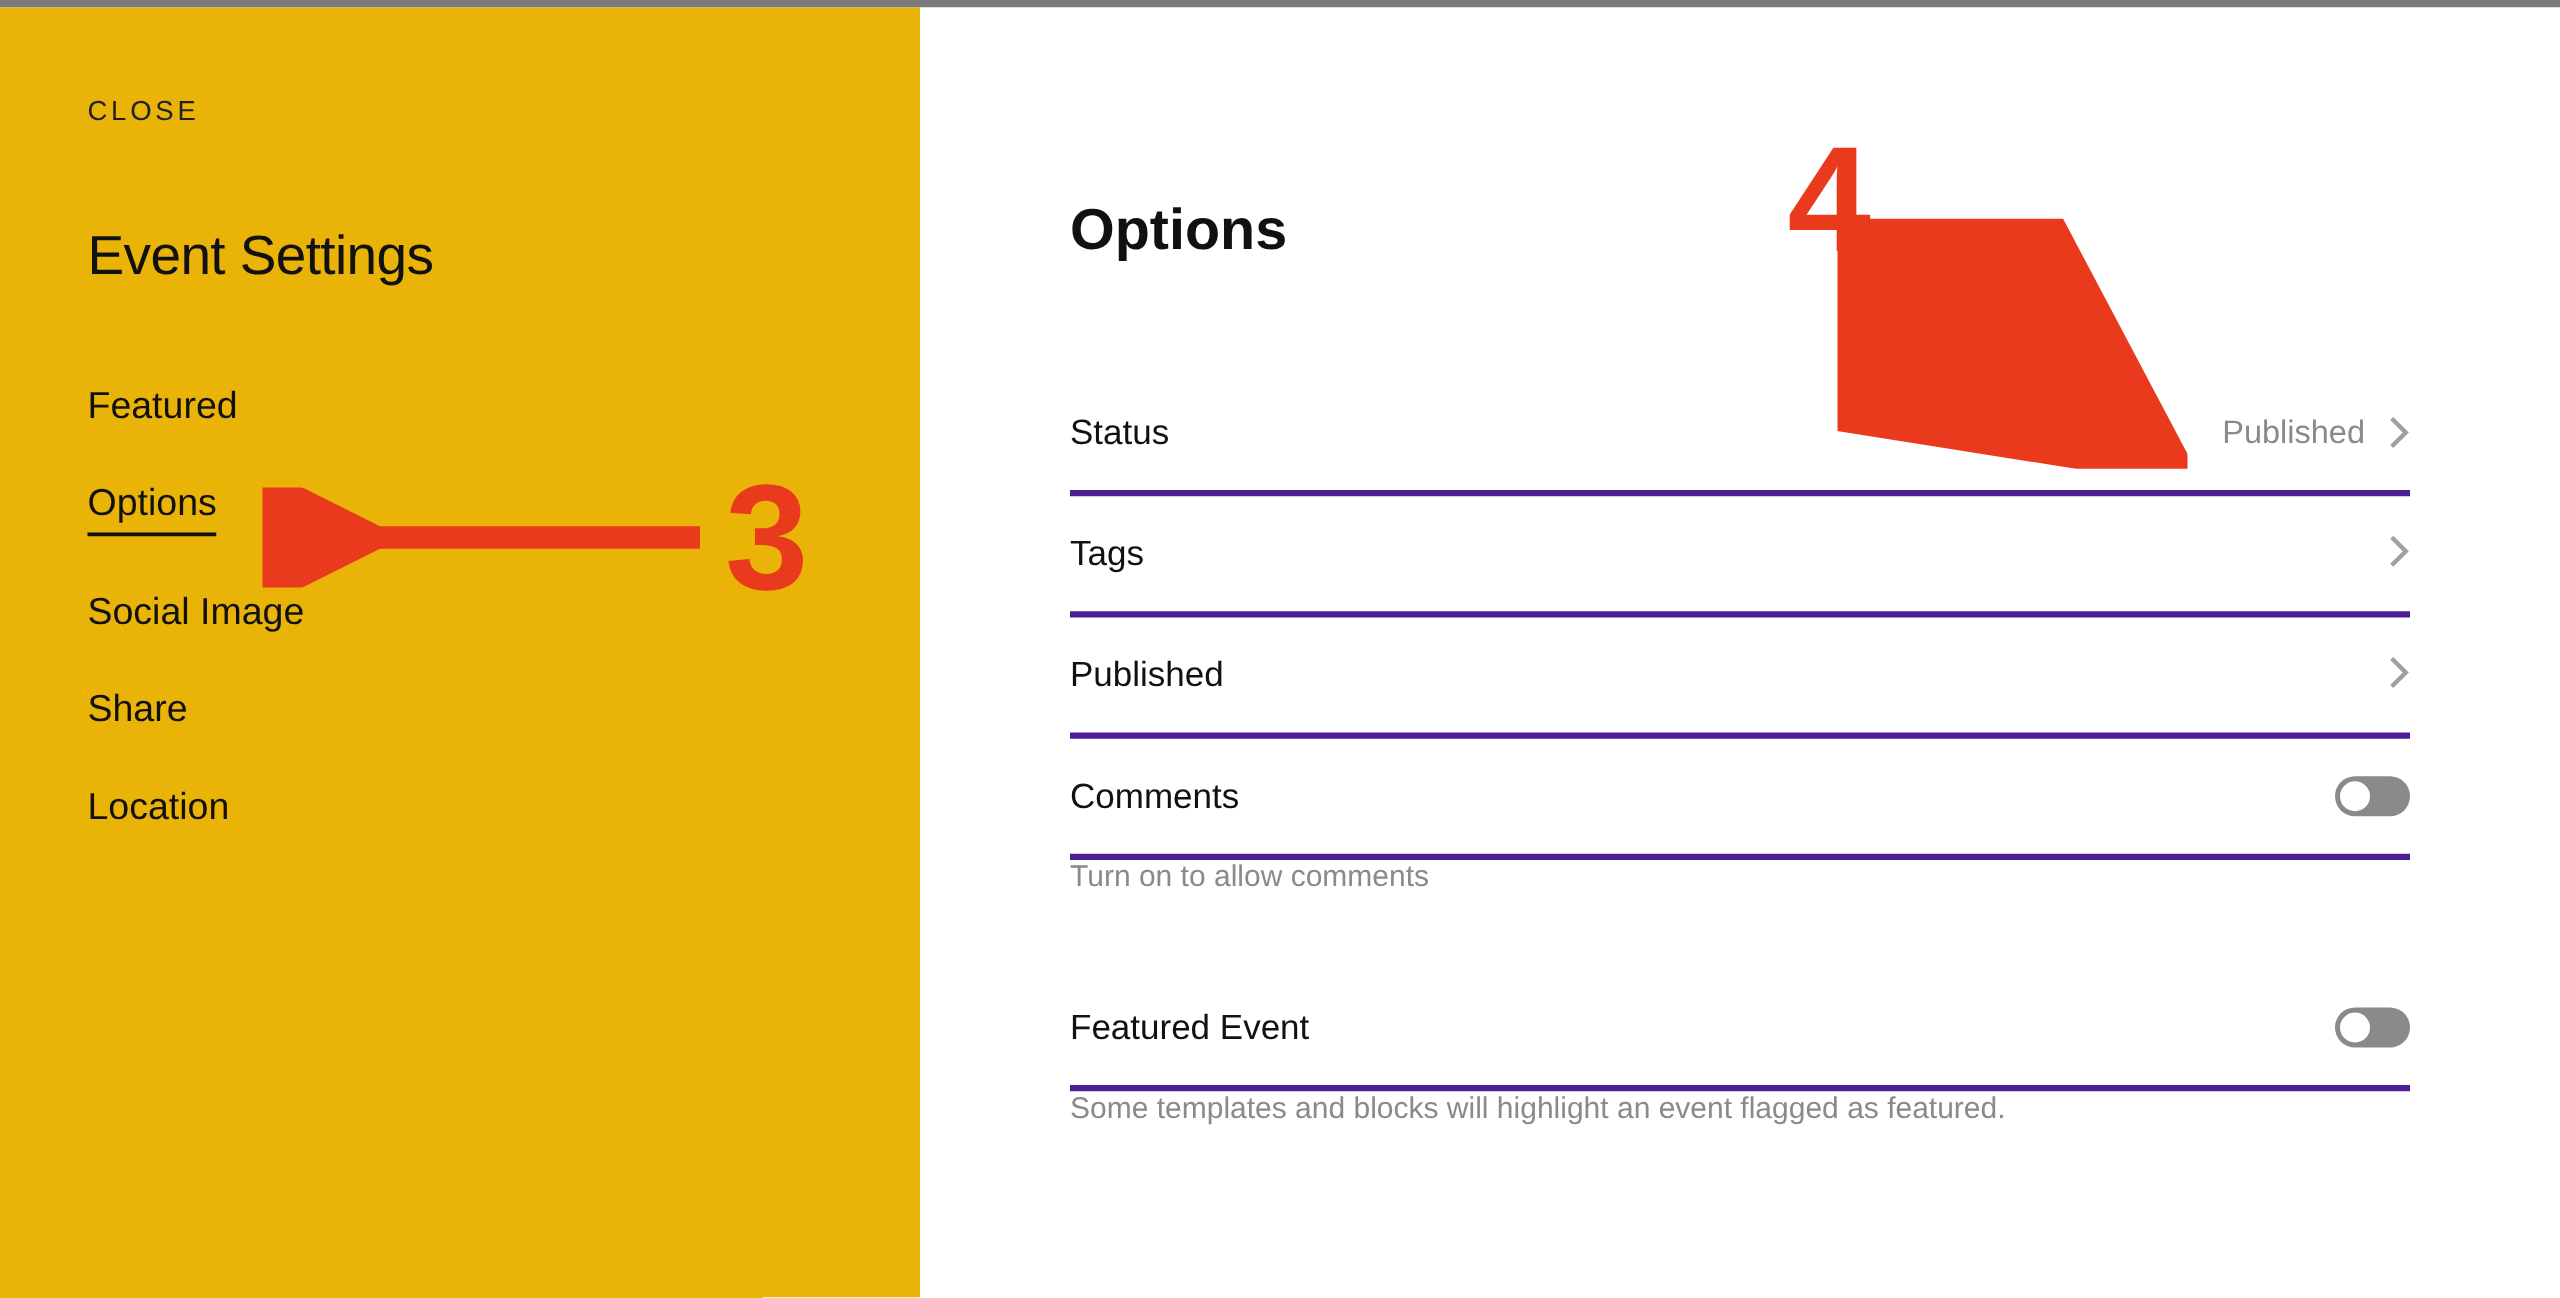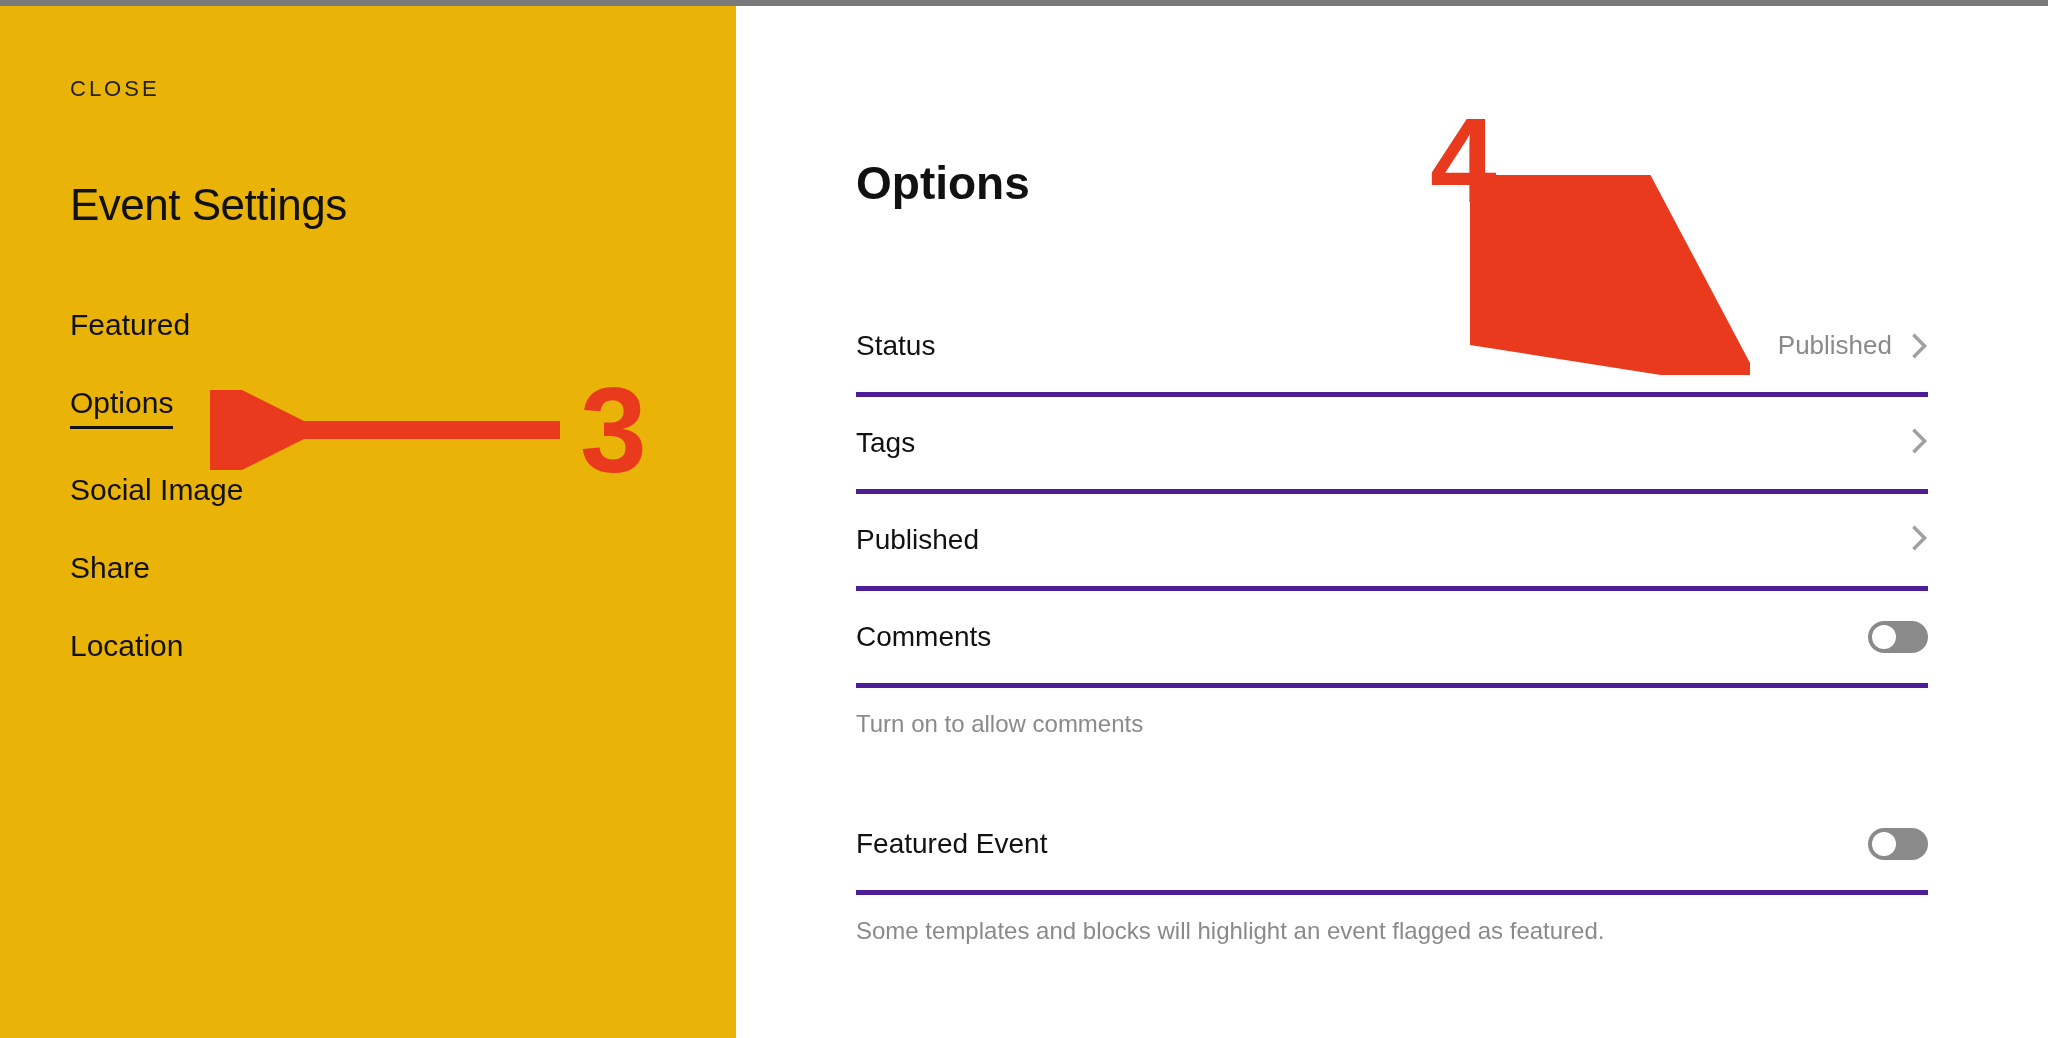--- a/index.html
+++ b/index.html
@@ -89,21 +89,20 @@
     color: #8a8a8a;
   }
   .chevron {
     color: #a0a0a0;
     display: inline-flex;
   }
   .chevron svg { width: 18px; height: 28px; }
   .help-text {
     font-size: 24px;
     color: #8a8a8a;
-    margin-top: 22px;
   }
   .section-gap { height: 60px; }
   .toggle {
     width: 60px;
     height: 32px;
     border-radius: 16px;
     background: #8a8a8a;
     position: relative;
     cursor: pointer;
     flex-shrink: 0;

